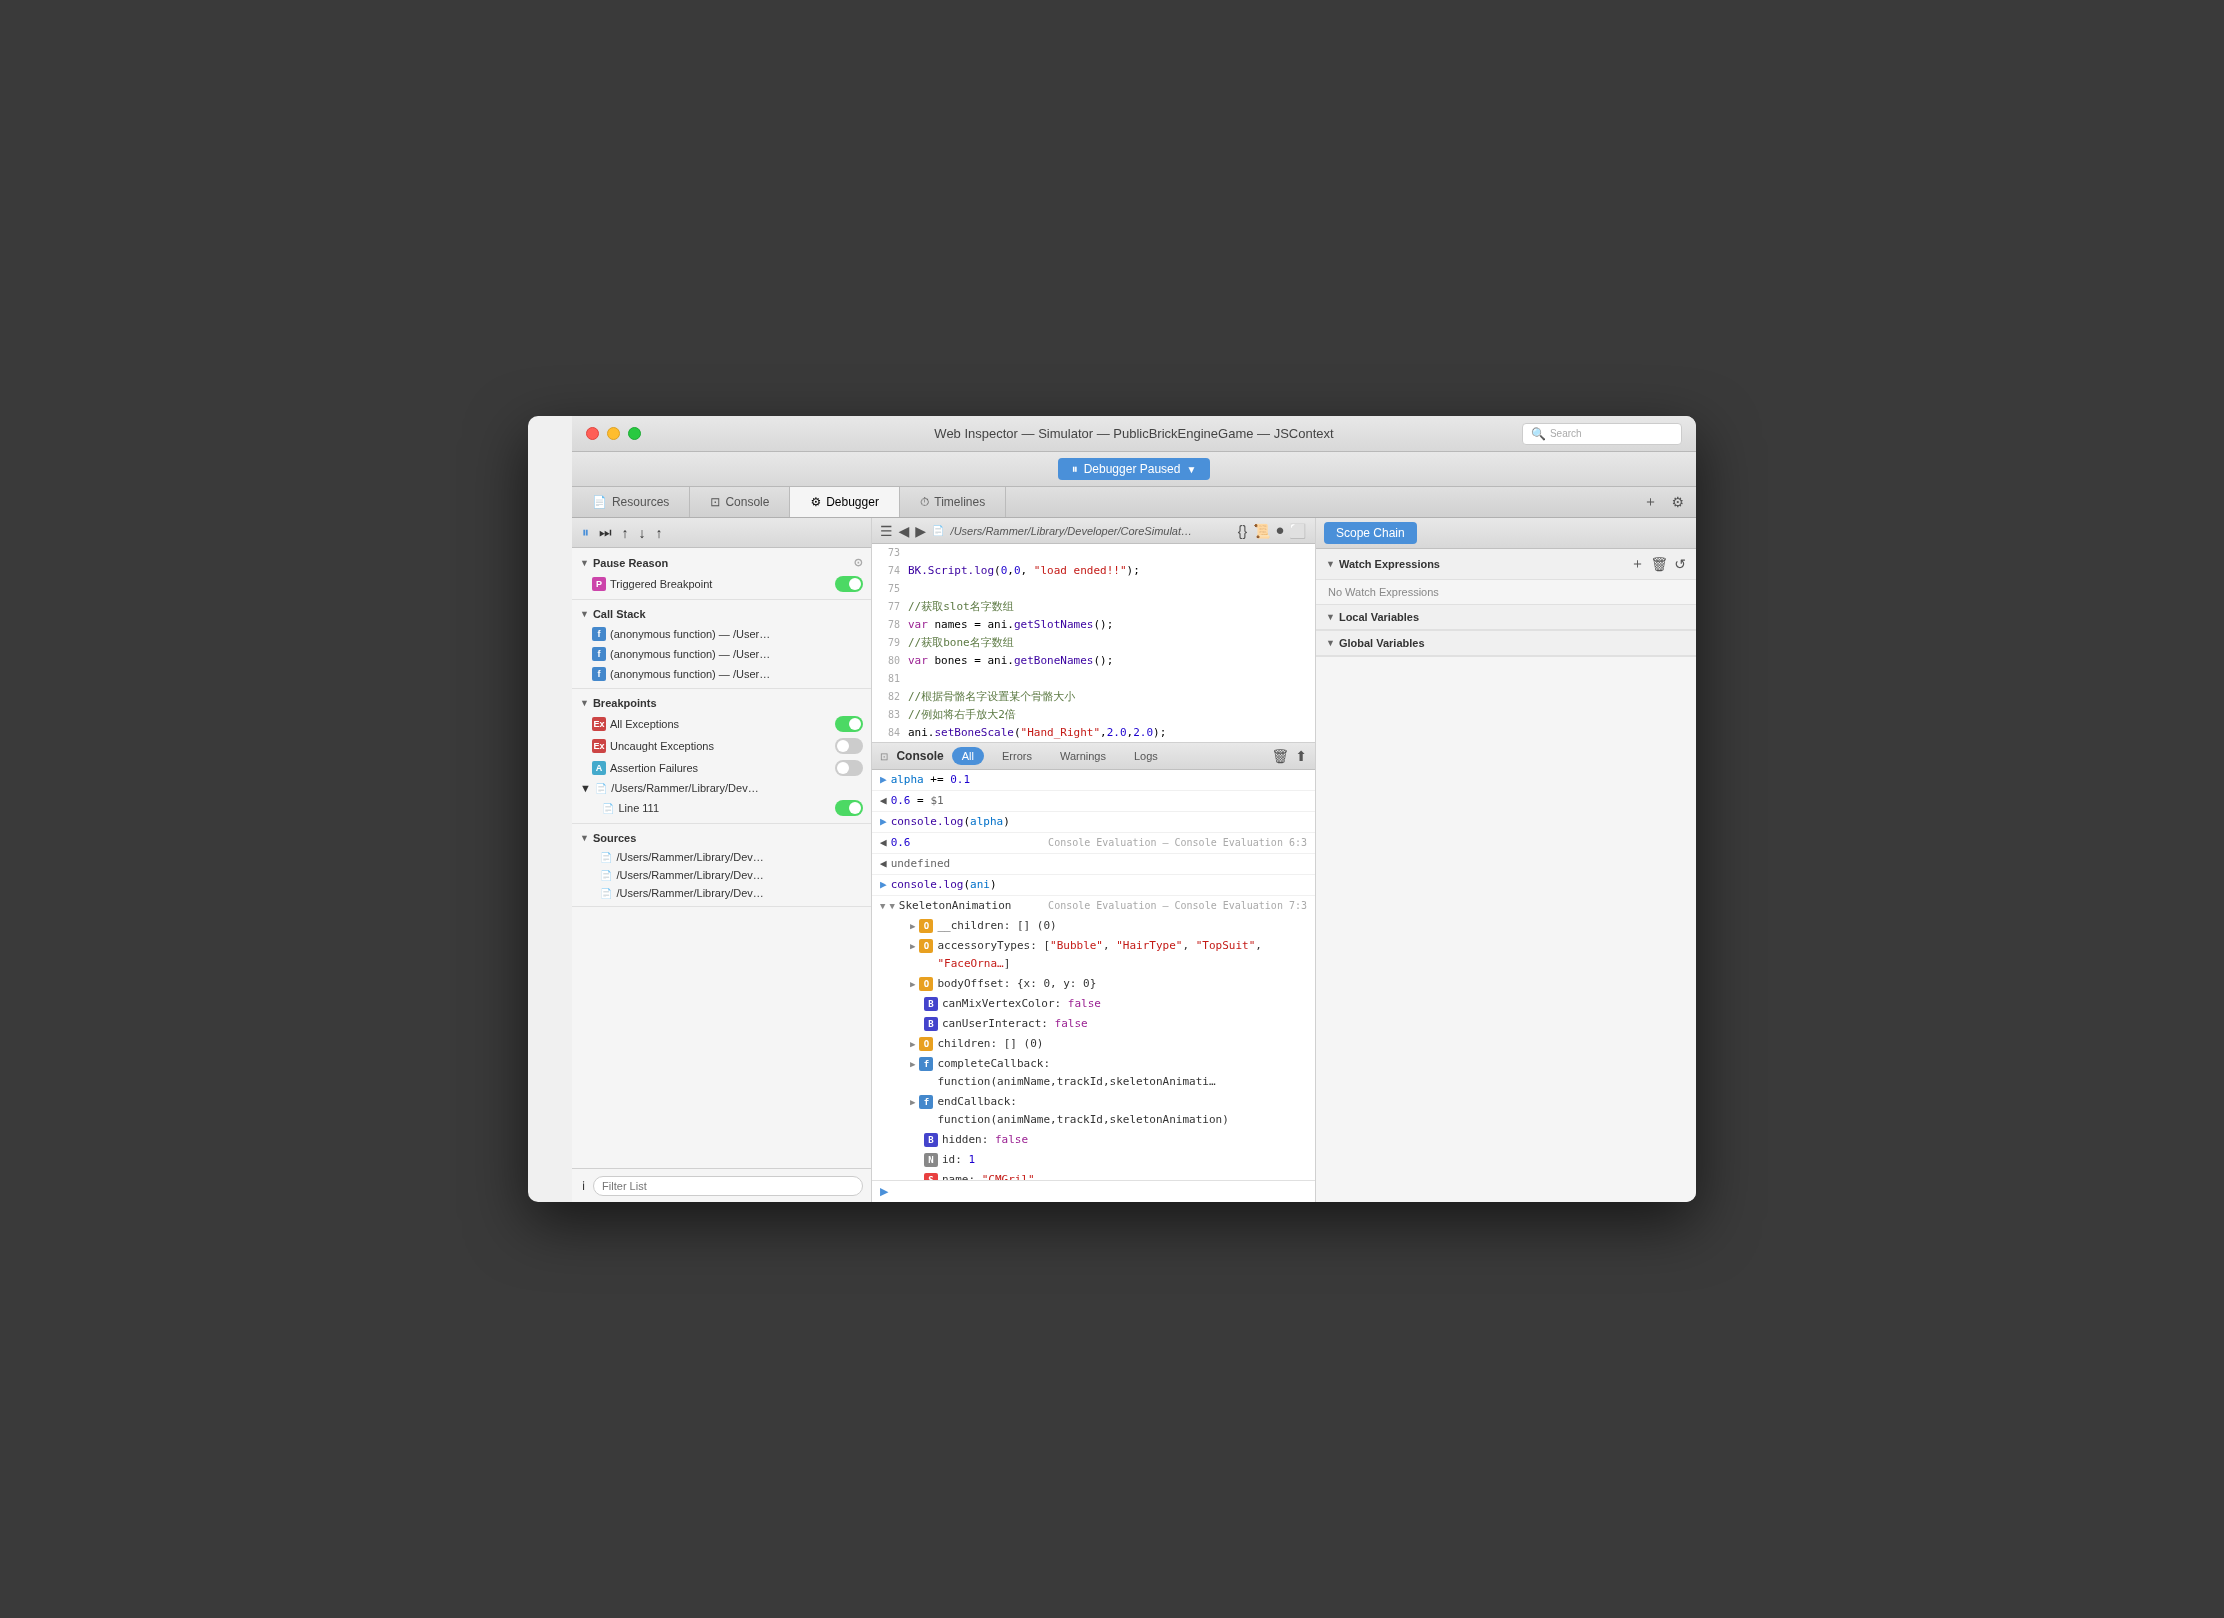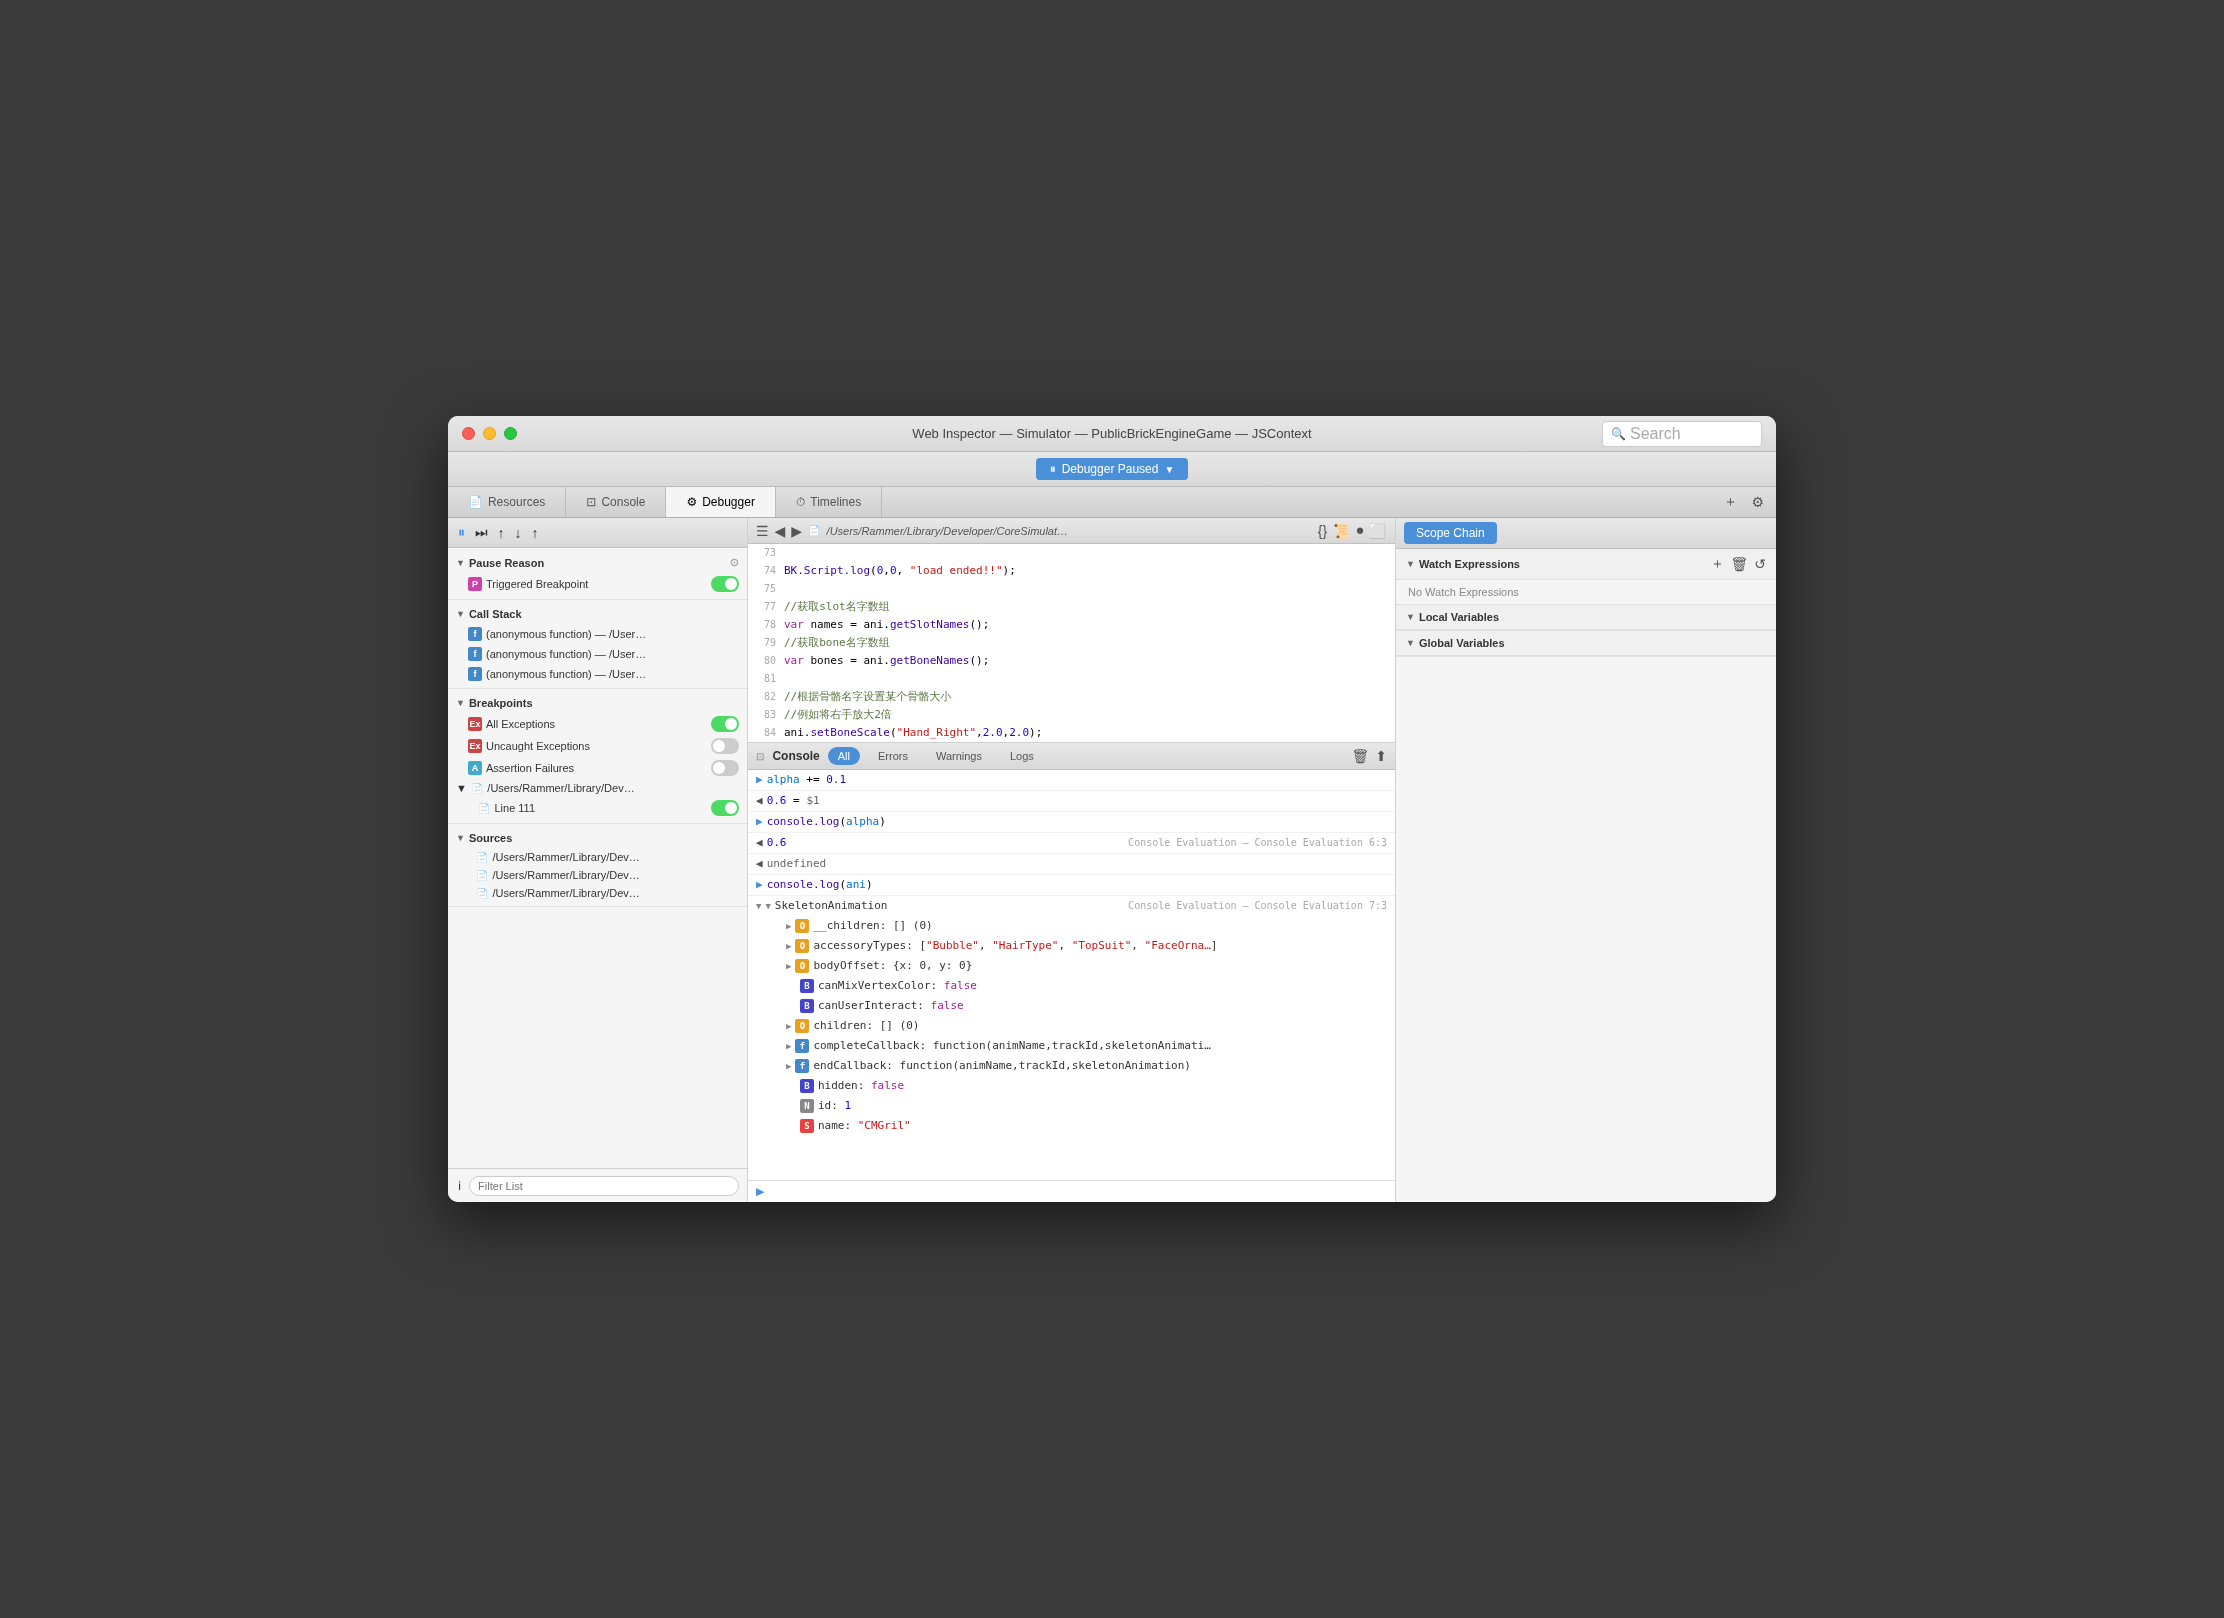--- a/index.html
+++ b/index.html
@@ -6,27 +6,28 @@
     body {
       background: #3a3a3a;
       font-family: -apple-system, BlinkMacSystemFont, 'Helvetica Neue', Helvetica, Arial, sans-serif;
       display: flex;
       align-items: center;
       justify-content: center;
       min-height: 100vh;
       padding: 20px;
     }
     .window {
-      width: 1328px;
+      width: 1168px;
       background: #f0f0f0;
       border-radius: 10px;
       box-shadow: 0 20px 60px rgba(0,0,0,0.6);
       overflow: hidden;
       display: flex;
       flex-direction: column;
+      padding-left: 44px;
     }
     .title-bar {
       background: linear-gradient(to bottom, #e8e8e8, #d8d8d8);
       padding: 10px 14px;
       display: flex;
       align-items: center;
       justify-content: center;
       position: relative;
       border-bottom: 1px solid #b8b8b8;
     }
@@ -444,21 +445,21 @@
 
   <div class="title-bar">
     <div class="traffic-lights">
       <div class="traffic-light tl-close"></div>
       <div class="traffic-light tl-min"></div>
       <div class="traffic-light tl-max"></div>
     </div>
     <span class="title-text">Web Inspector — Simulator — PublicBrickEngineGame — JSContext</span>
     <div class="search-box-title" style="position:absolute;right:14px;">
       <span>🔍</span>
-      <span style="color:#aaa;font-size:16px;">Search</span>
+      <span style="color:#aaa;font-size:10px;">Search</span>
     </div>
   </div>
 
   <div class="debugger-bar">
     <button class="debugger-paused-btn">
       <span>⏸</span>
       <span>Debugger Paused</span>
       <span class="chevron">▼</span>
     </button>
   </div>

